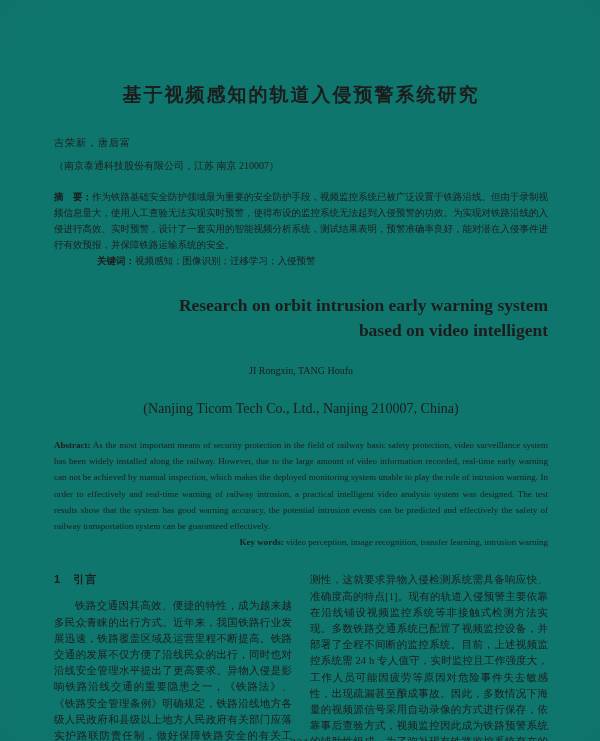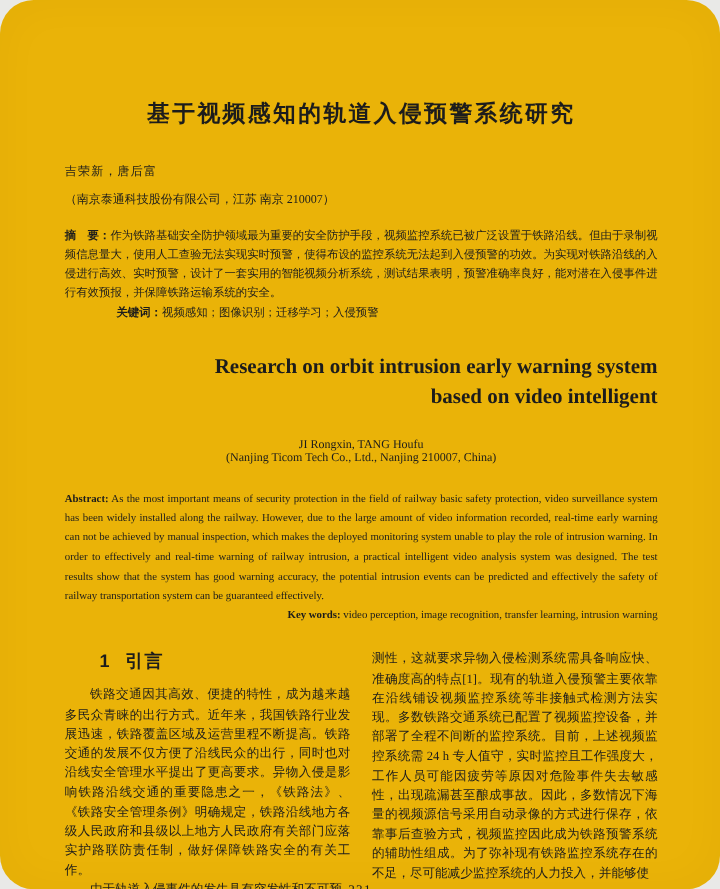--- a/index.html
+++ b/index.html
@@ -2,26 +2,25 @@
 <html><head>
 <meta charset="utf-8">
 <style>
   * { margin: 0; padding: 0; box-sizing: border-box; }
   html, body { background: #e9e9e7; }
   .page {
     position: relative;
     width: 600px;
     height: 741px;
     margin: 0 auto;
-    background: #eab308;
+    background: #0f766e;
     color: #1c1c1c;
     overflow: hidden;
     font-family: "Liberation Serif", "DejaVu Serif", serif;
     box-shadow: inset 0 0 40px rgba(0,0,0,0.03);
-    border-radius: 28px;
   }
   .content { position: absolute; left: 54px; right: 52px; top: 0; }
 
   .title-zh {
     margin-top: 82px;
     text-align: center;
     font-size: 19px;
     font-weight: bold;
     letter-spacing: 2px;
     font-family: "Liberation Sans", "DejaVu Sans", sans-serif;
@@ -58,23 +57,23 @@
     font-size: 17.5px;
     font-weight: bold;
     line-height: 25px;
   }
   .authors-en {
     margin-top: 22px;
     text-align: center;
     font-size: 10px;
   }
   .affil-en {
-    margin-top: 0;
+    margin-top: 25px;
     text-align: center;
-    font-size: 10px;
+    font-size: 14px;
   }
   .abstract-en {
     margin-top: 20px;
     font-size: 9px;
     line-height: 16.2px;
     text-align: justify;
   }
   .abstract-en .lbl, .kw-en .lbl { font-weight: bold; }
   .kw-en {
     margin-top: 0px;
@@ -83,26 +82,25 @@
     text-align: right;
   }
 
   .columns {
     margin-top: 22px;
     display: flex;
     gap: 18px;
   }
   .col { flex: 1 1 0; min-width: 0; }
   .sec-heading {
-    font-size: 15px;
+    font-size: 11px;
     font-weight: bold;
     font-family: "Liberation Sans", "DejaVu Sans", sans-serif;
     margin-bottom: 11px;
     letter-spacing: 1px;
-    margin-left: 29px;
   }
   .sec-heading .sec-num { margin-right: 12px; }
   .body-para {
     font-size: 10.5px;
     line-height: 16.2px;
     text-align: justify;
     text-indent: 2em;
   }
   .page-num {
     position: absolute;

